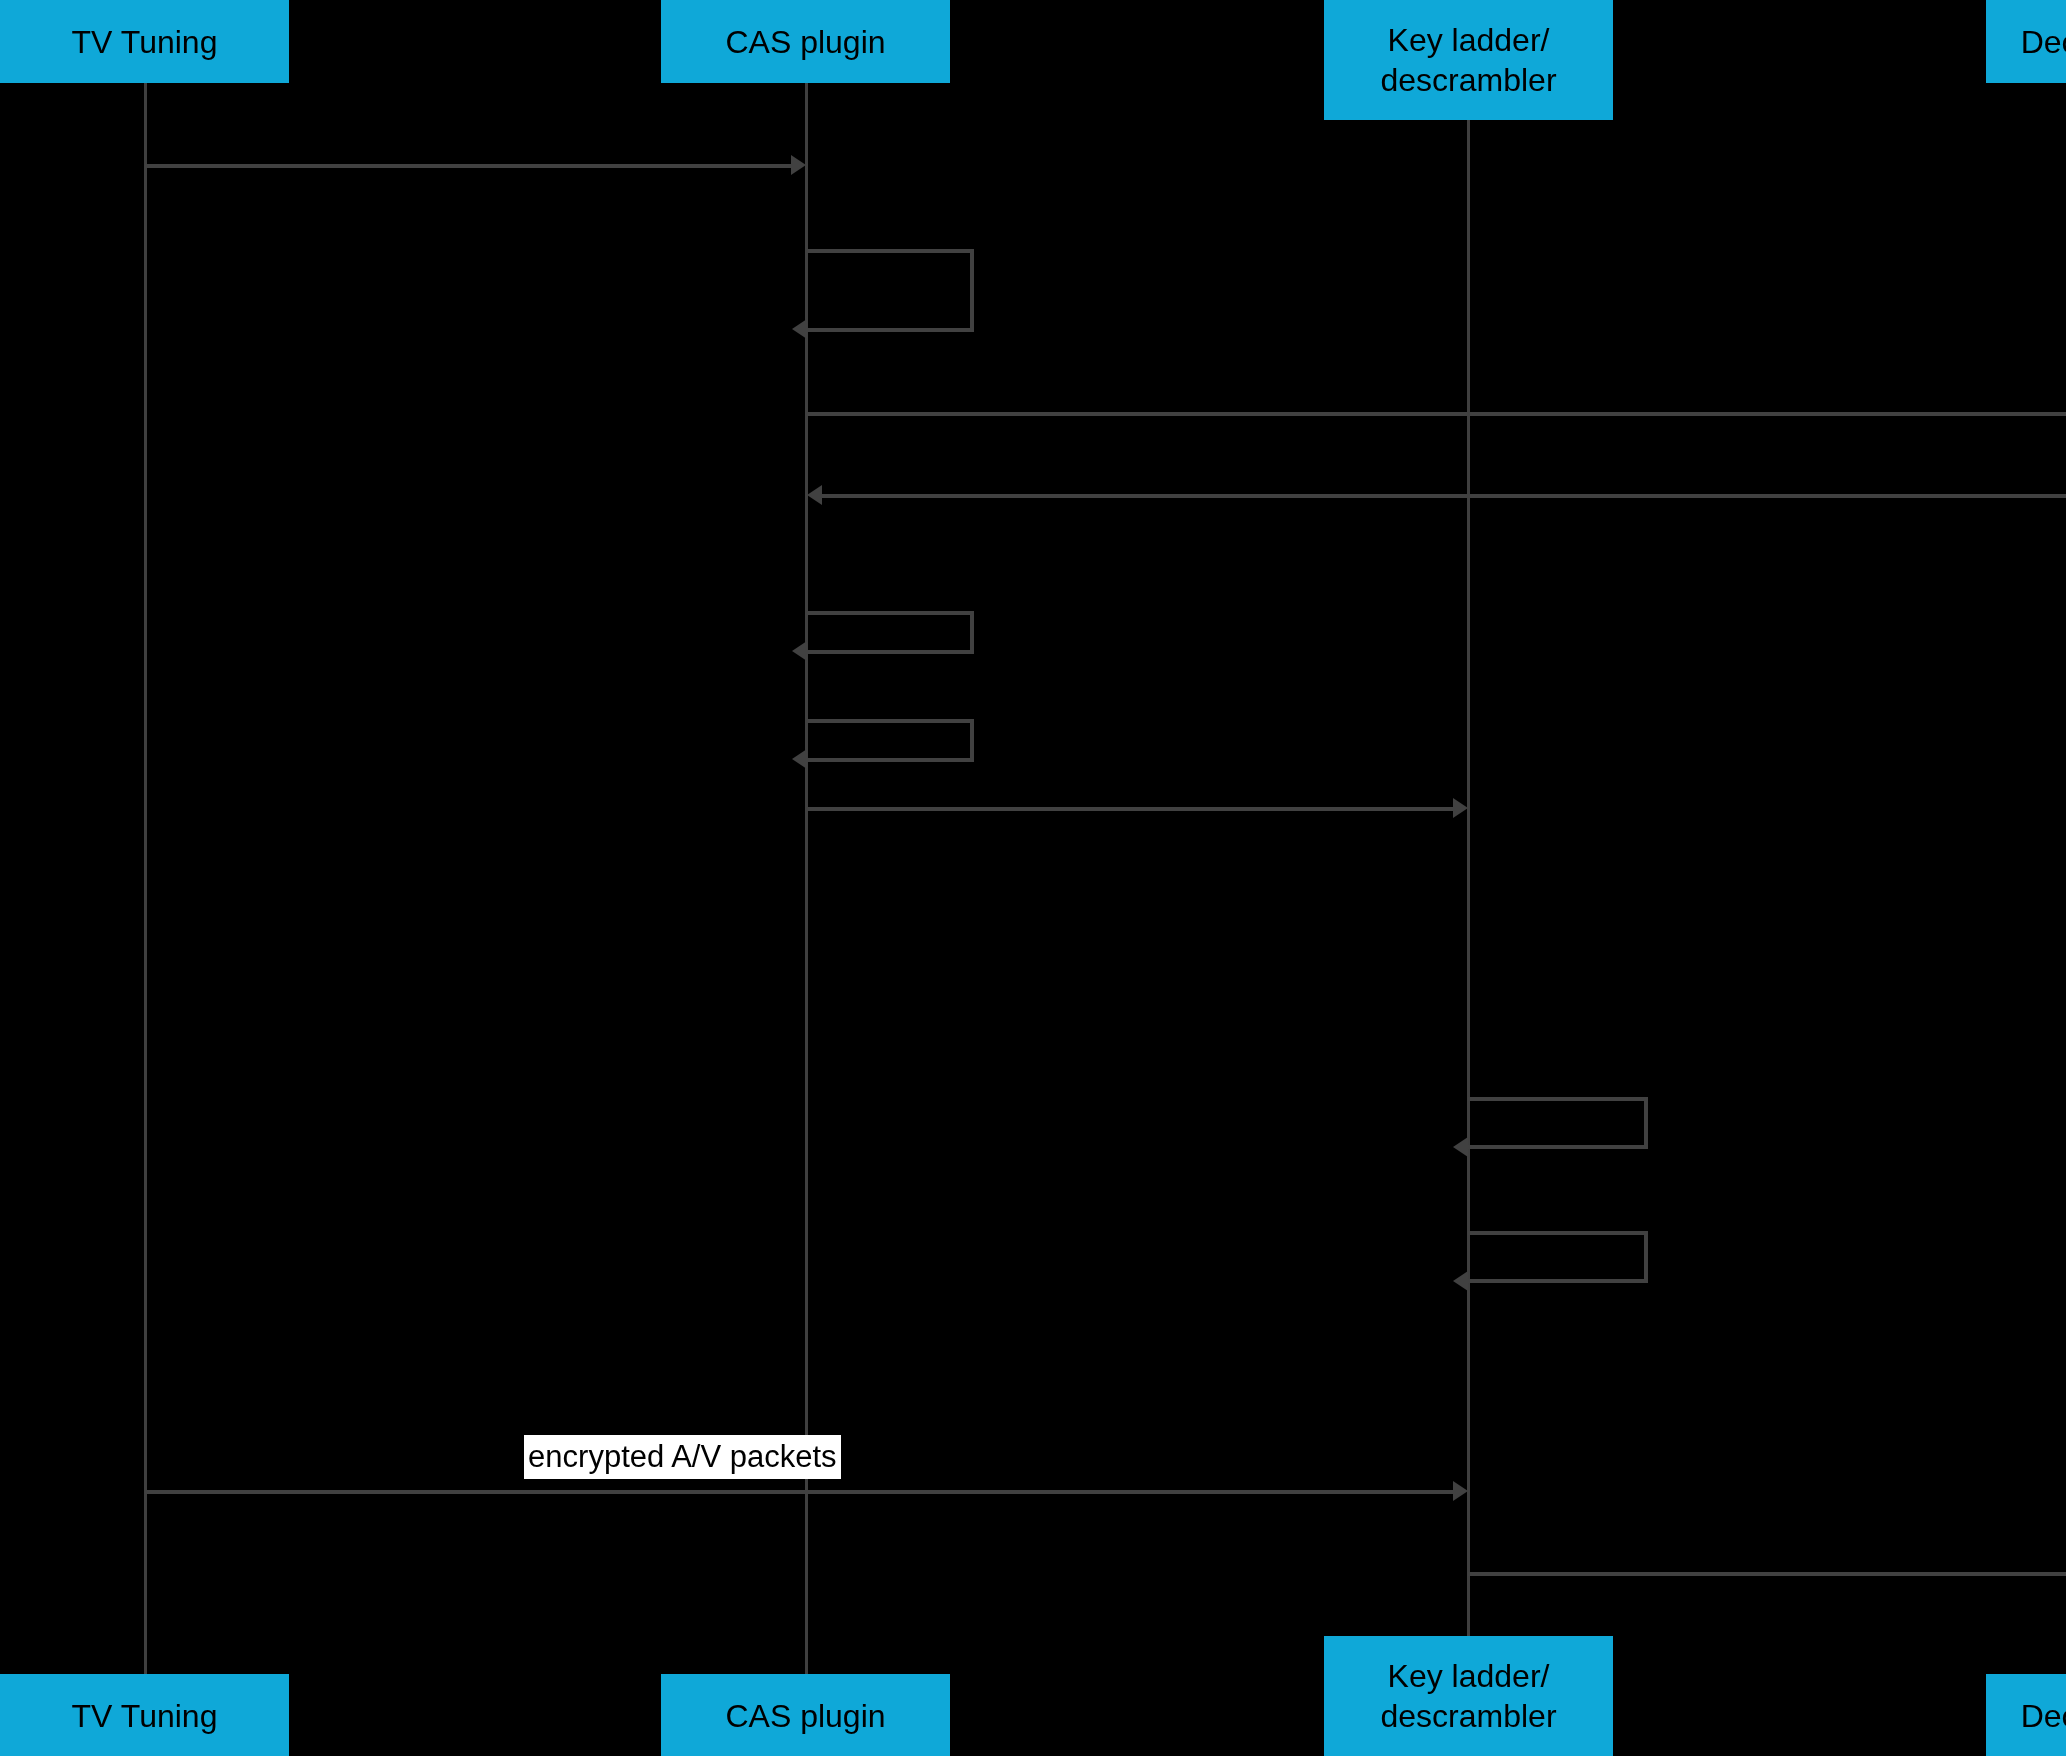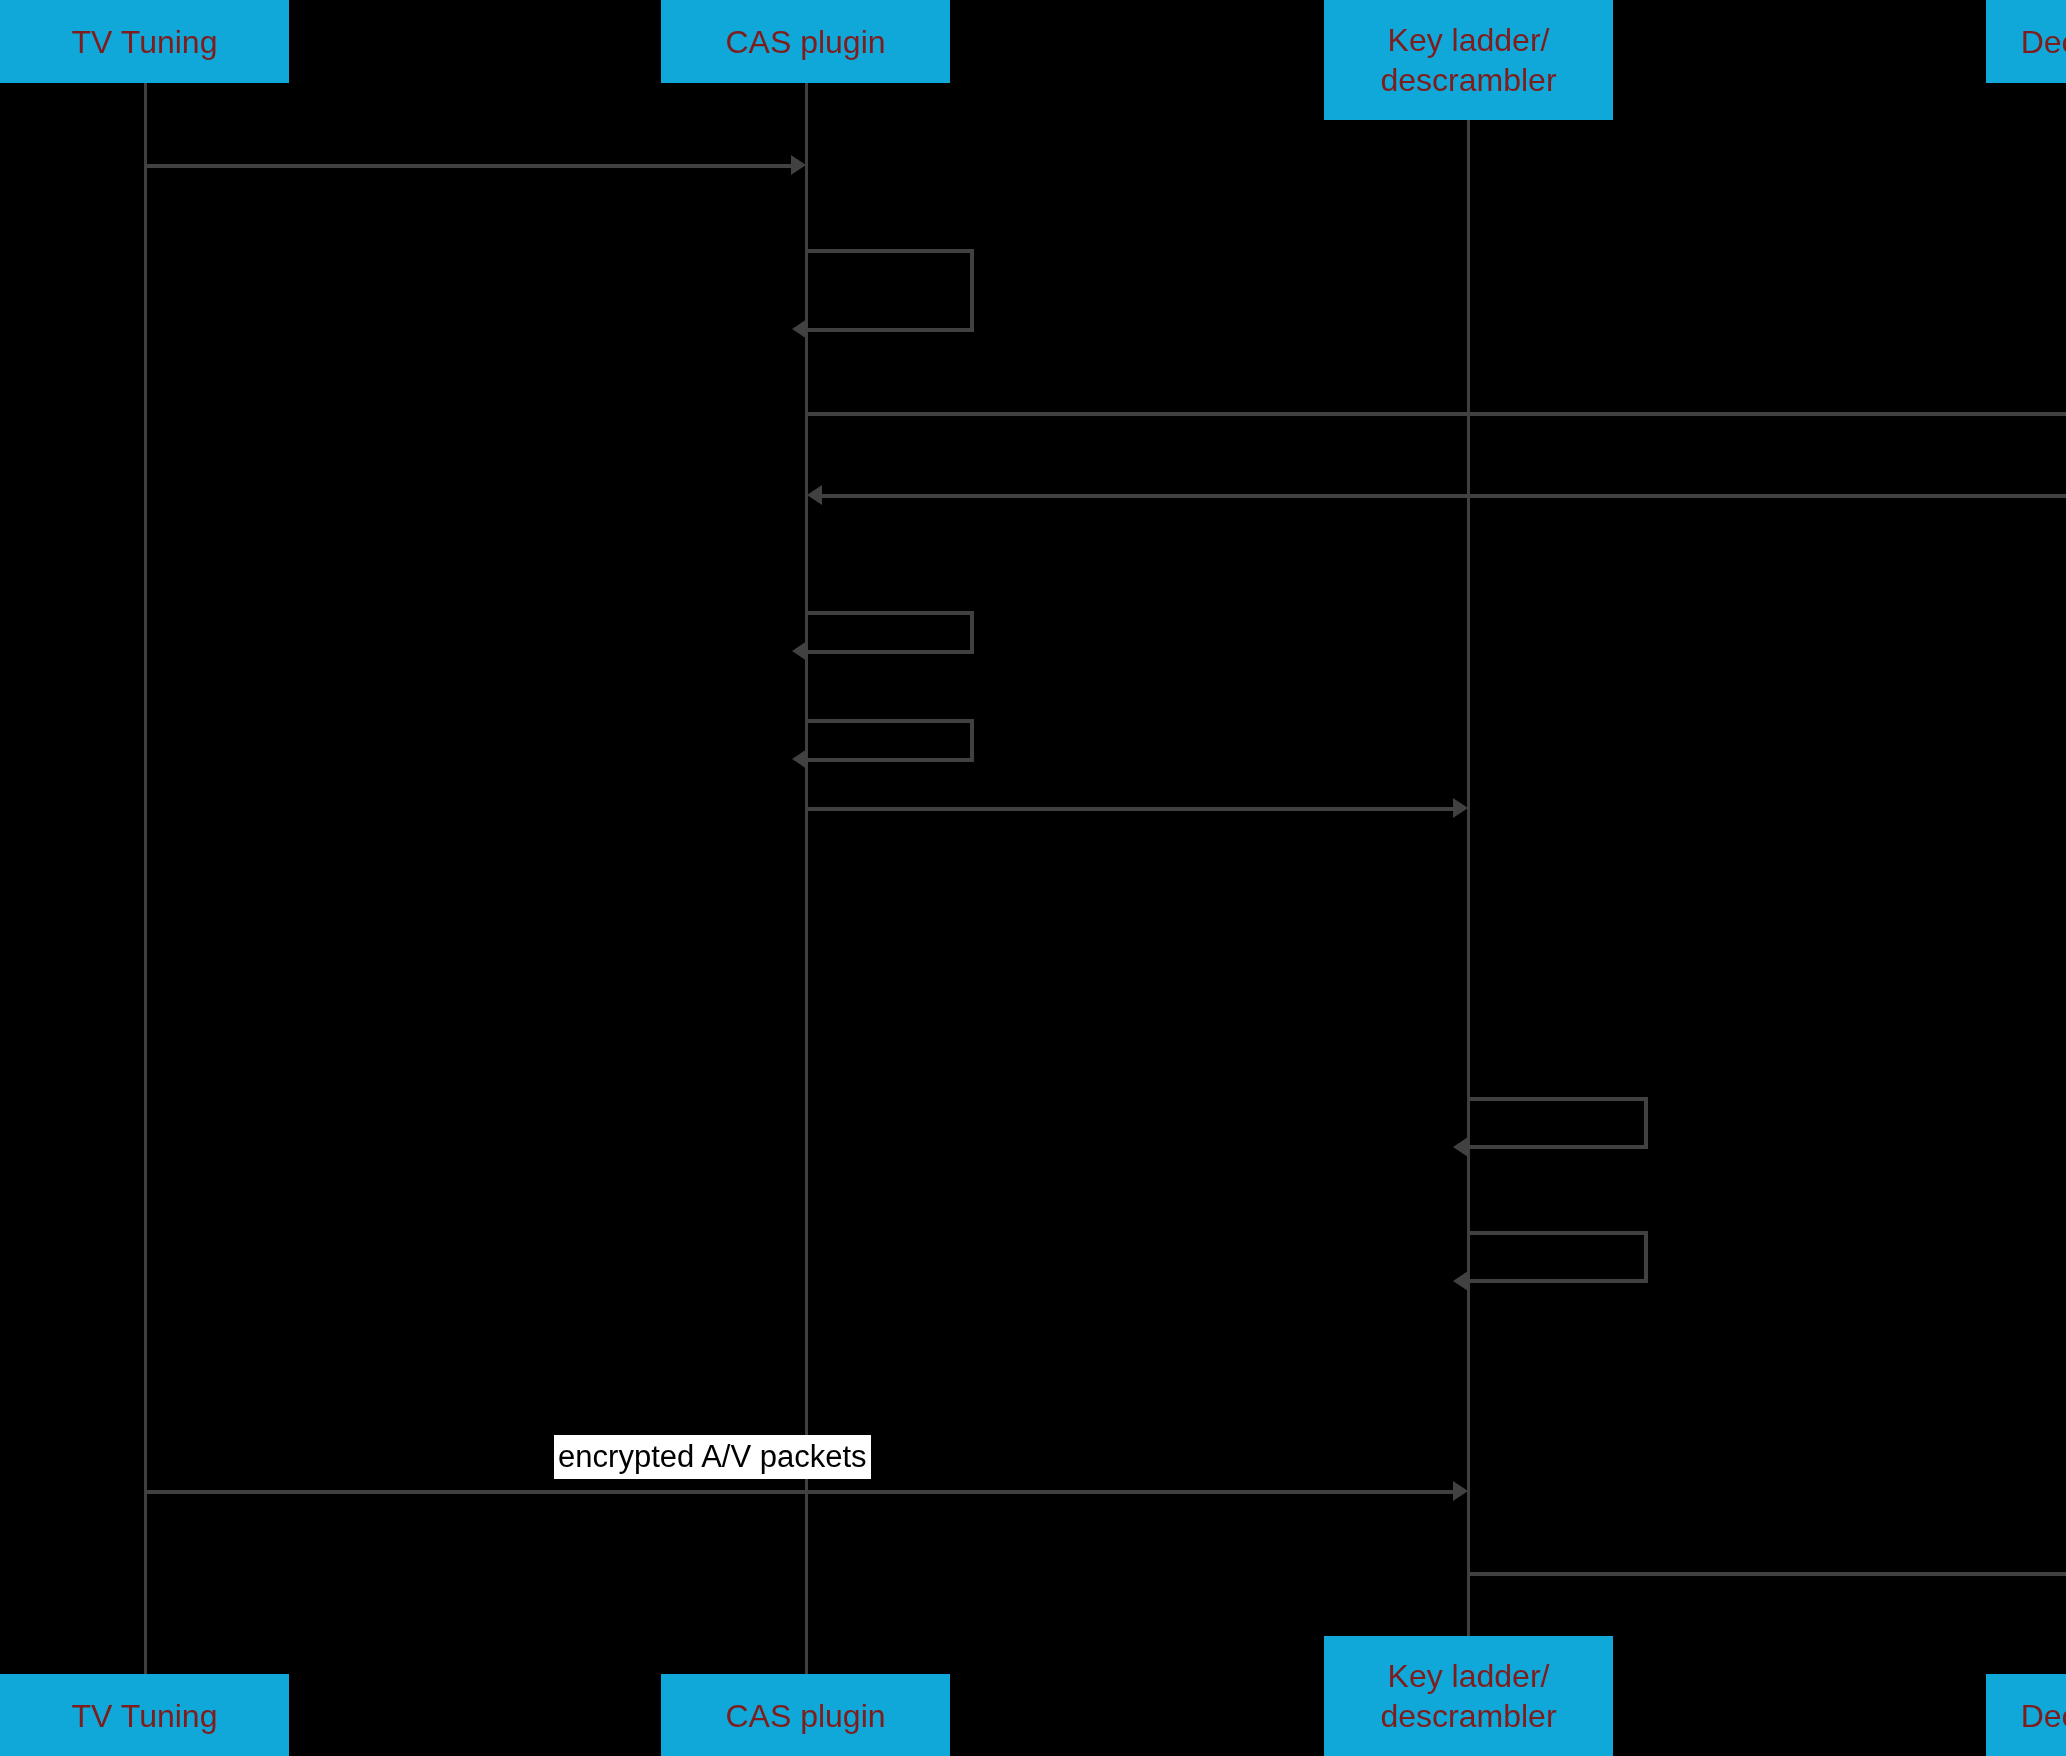--- a/index.html
+++ b/index.html
@@ -11,21 +11,21 @@
     font-family:"Liberation Sans", sans-serif;
   }
   .lifeline{
     position:absolute;
     width:2.5px;
     background:#3f3f3f;
   }
   .actor-box{
     position:absolute;
     background:#0fa8d8;
-    color:#7f1d1d;
+    color:#000000;
     display:flex;
     align-items:center;
     justify-content:center;
     text-align:center;
     font-size:32px;
     line-height:1.25;
     letter-spacing:0px;
     white-space:pre-line;
     box-sizing:border-box;
     padding:0 4.1px;
@@ -112,18 +112,18 @@
   <div class="arrow-right" style="left:1453px; top:798px;"></div>
 
   <div class="selfcall" style="left:1468px; top:1097px; width:180px; height:52px;"></div>
   <div class="arrow-left" style="left:1453px; top:1137px;"></div>
 
   <div class="selfcall" style="left:1468px; top:1231px; width:180px; height:52px;"></div>
   <div class="arrow-left" style="left:1453px; top:1271px;"></div>
 
   <div class="msg" style="left:145px; top:1490px; width:1308px;"></div>
   <div class="arrow-right" style="left:1453px; top:1481px;"></div>
-  <div class="msg-label" style="left:554px; top:1435px;">encrypted A/V packets</div>
+  <div class="msg-label" style="left:524px; top:1435px;">encrypted A/V packets</div>
 
   <div class="msg" style="left:1468px; top:1572px; width:638px;"></div>
 
 </div>
 
 
 </body></html>

